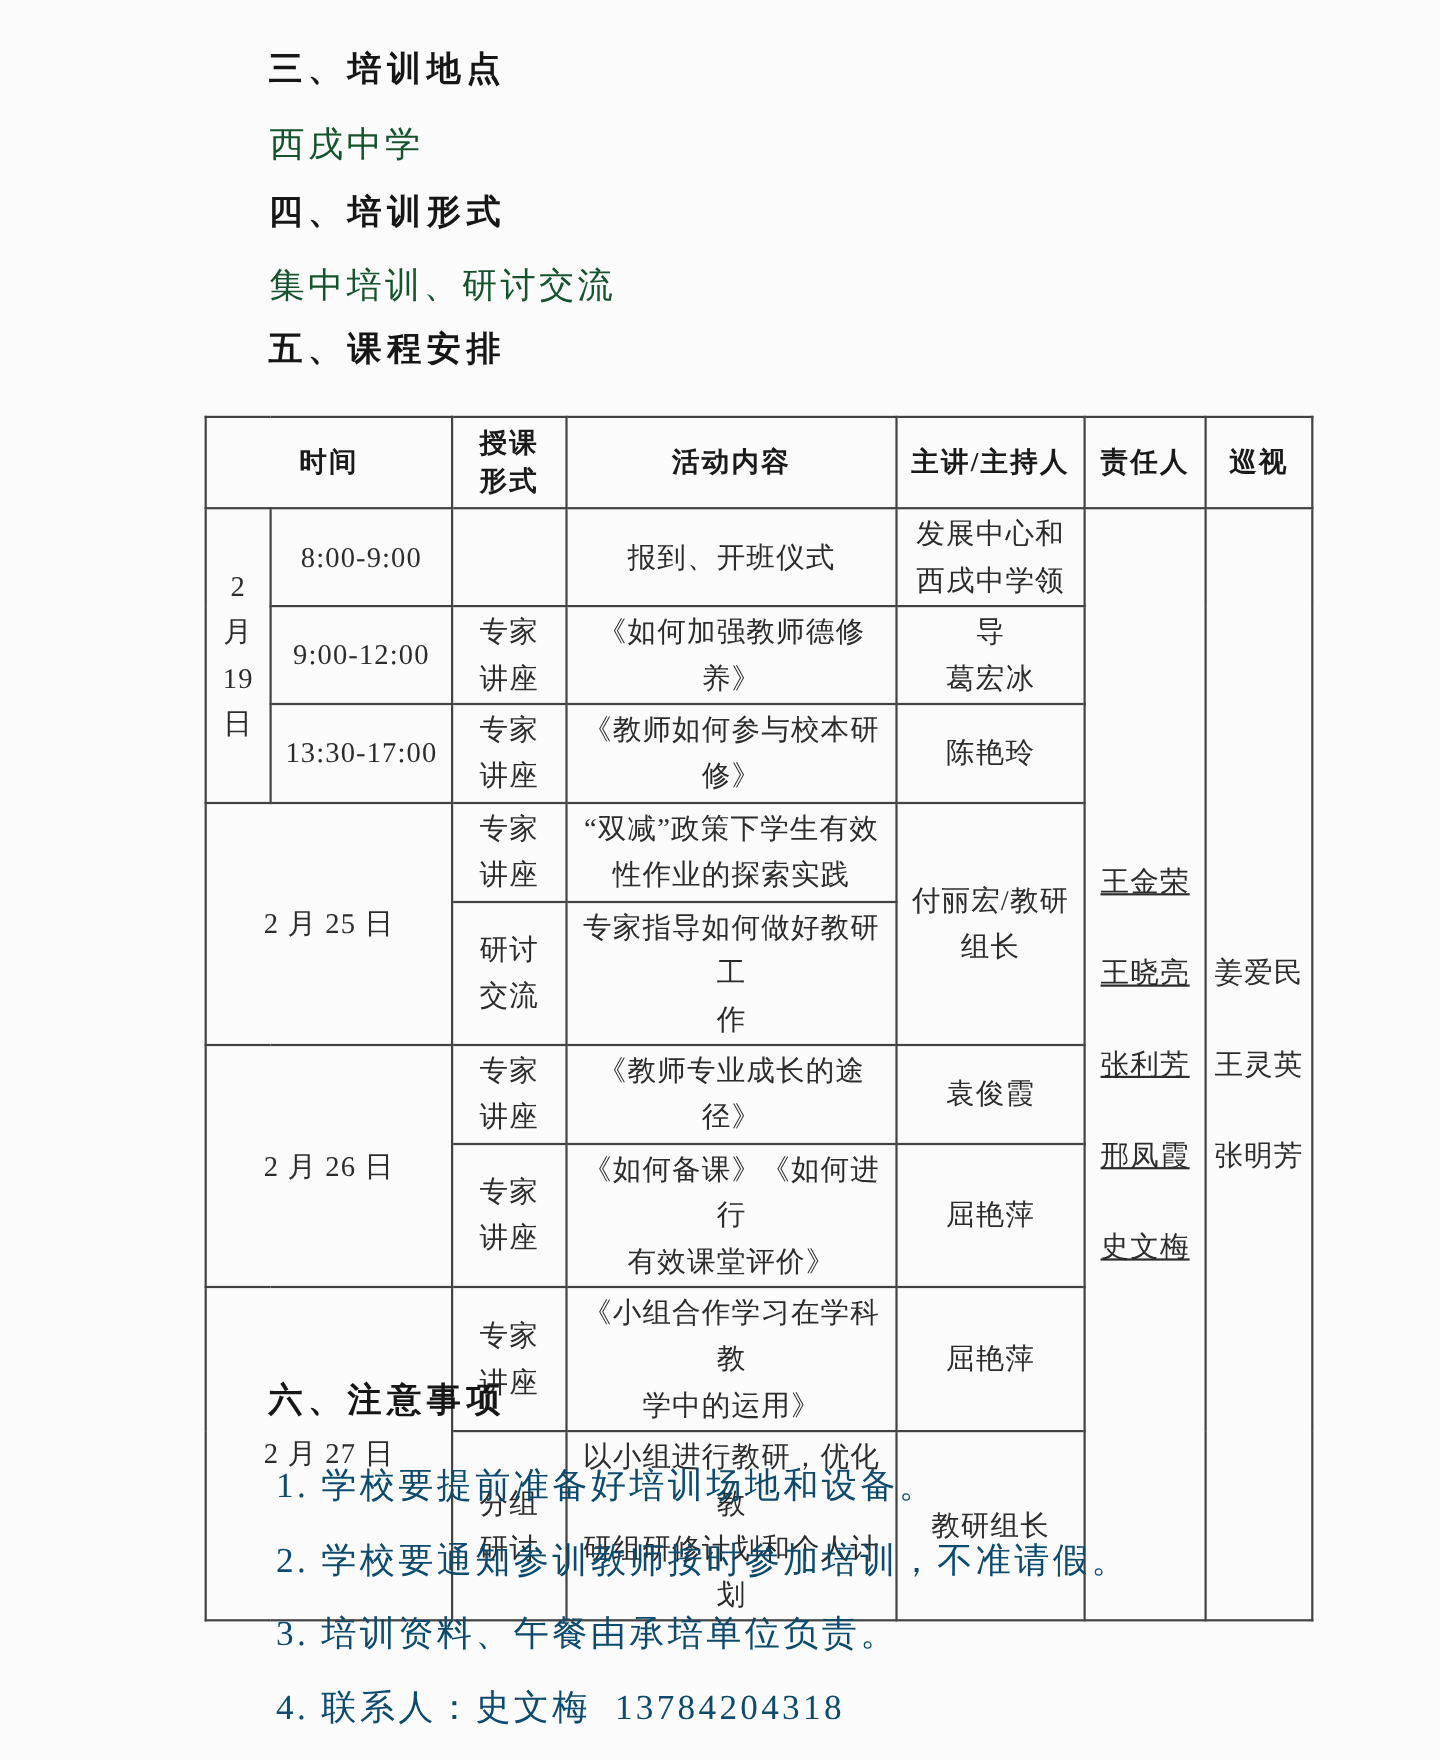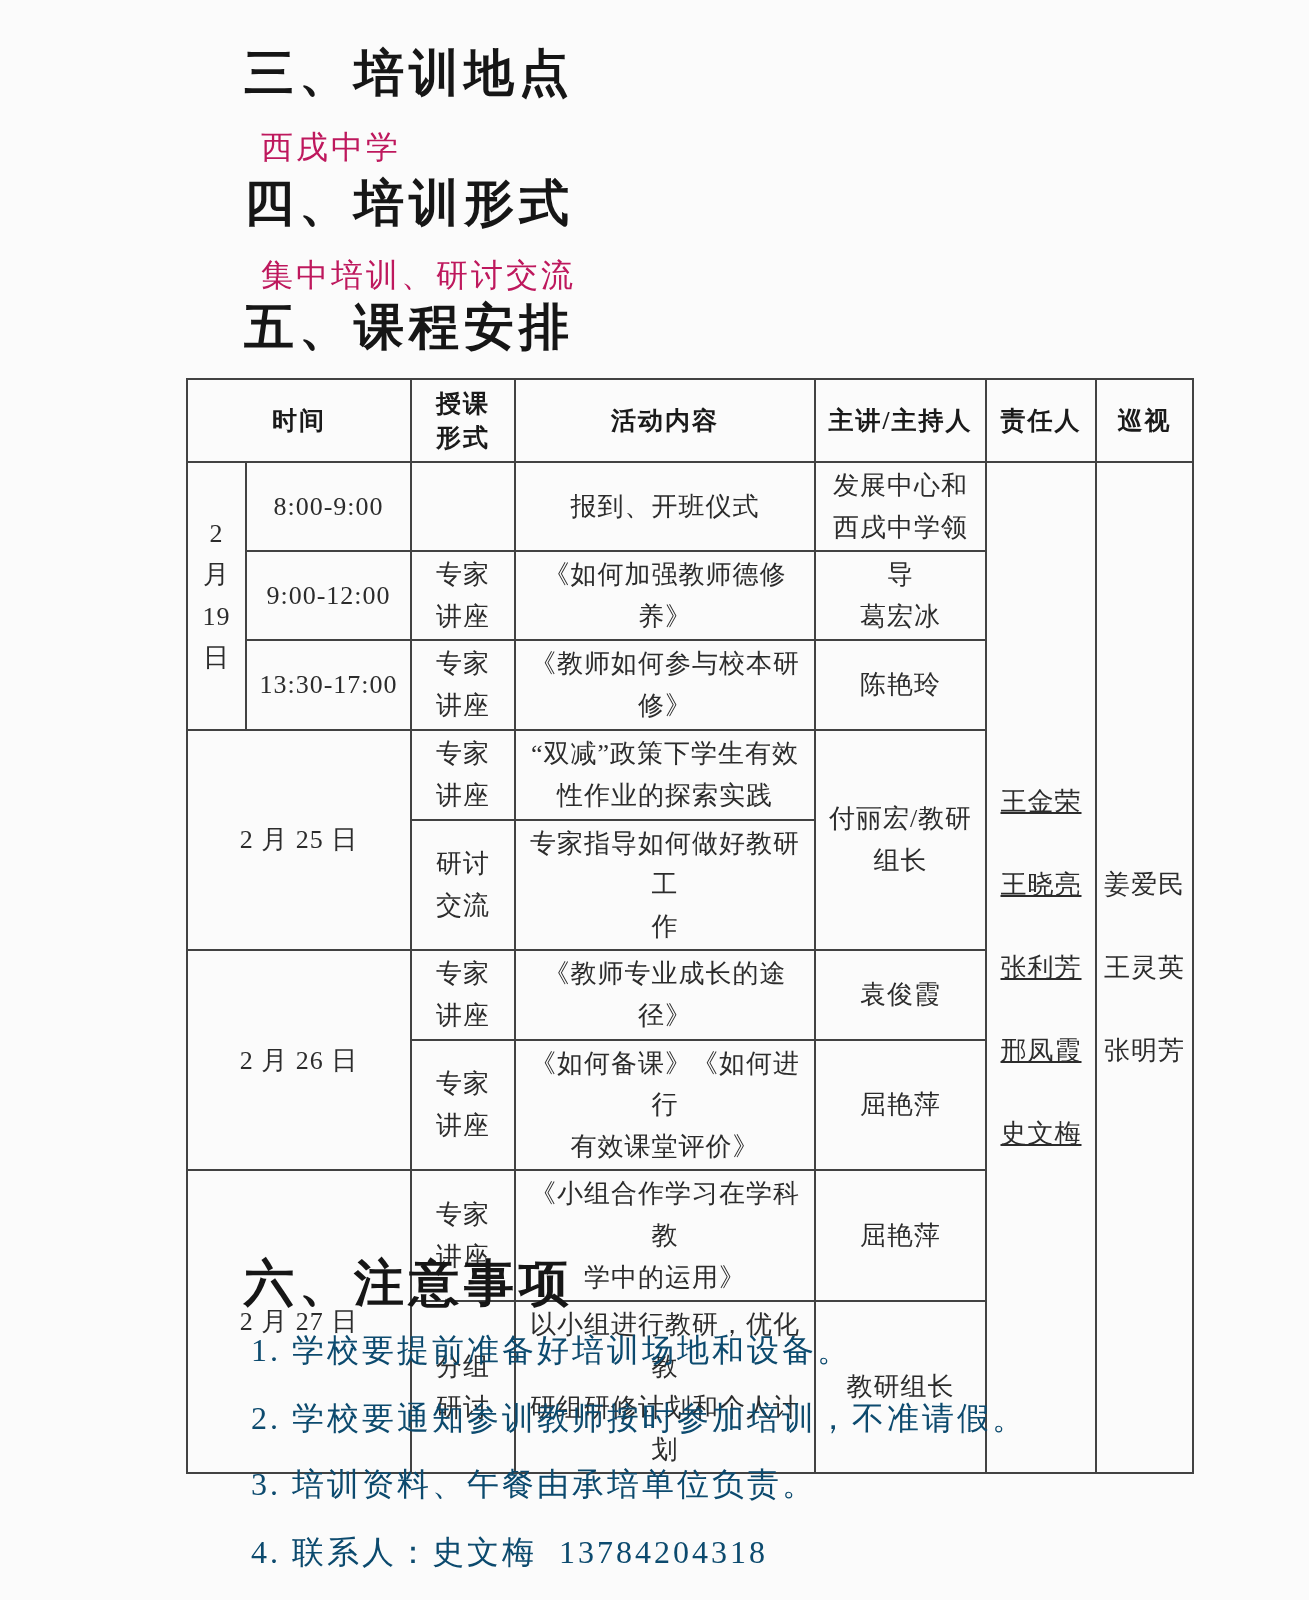--- a/index.html
+++ b/index.html
@@ -8,31 +8,31 @@
     background:#fbfbfb;
     font-family:"Liberation Serif", serif;
     color:#2a2a2a;
     position:relative;
     overflow:hidden;
   }
   .abs { position:absolute; }
   .sec-heading {
     font-family:"Liberation Sans", sans-serif;
     font-weight:700;
-    font-size:50px;
+    font-size:31px;
     line-height:1.1;
     letter-spacing:5px;
     color:#161616;
     margin:0;
   }
   .body-line {
     font-size:32px;
     letter-spacing:3px;
-    color:#be185d;
-    margin:16px;
+    color:#14532d;
+    margin:0;
     line-height:1.2;
   }
   .note-line {
     font-size:32px;
     letter-spacing:3px;
     color:#0c4a6e;
     margin:13px;
     line-height:1.2;
     white-space:pre-wrap;
   }

